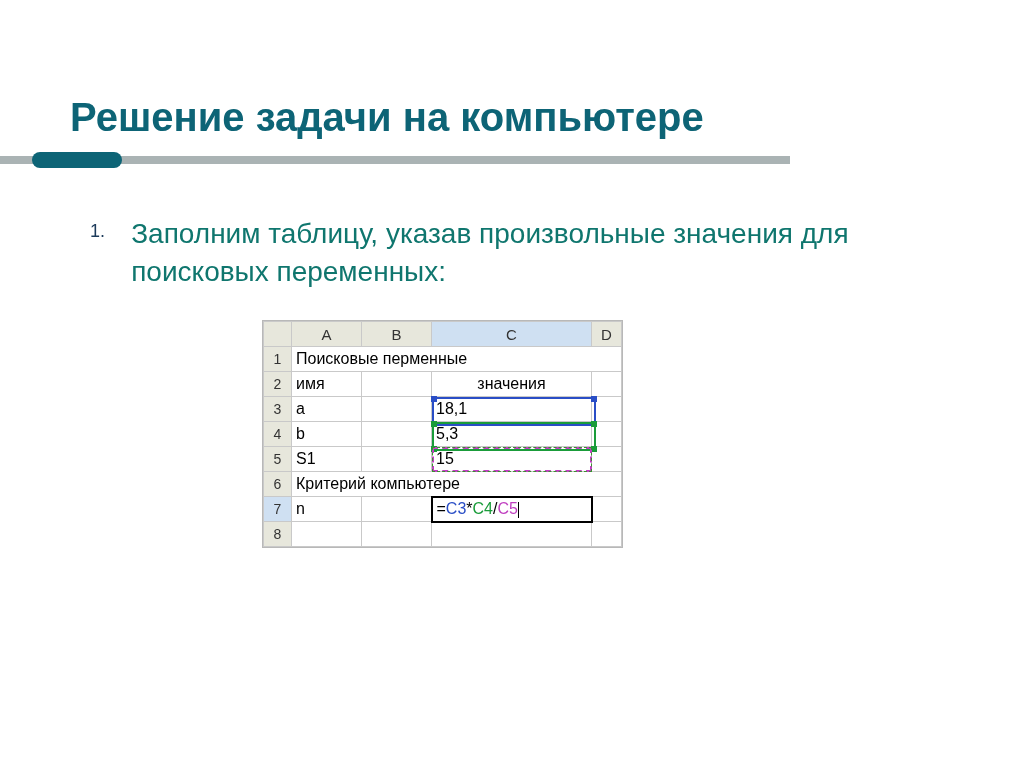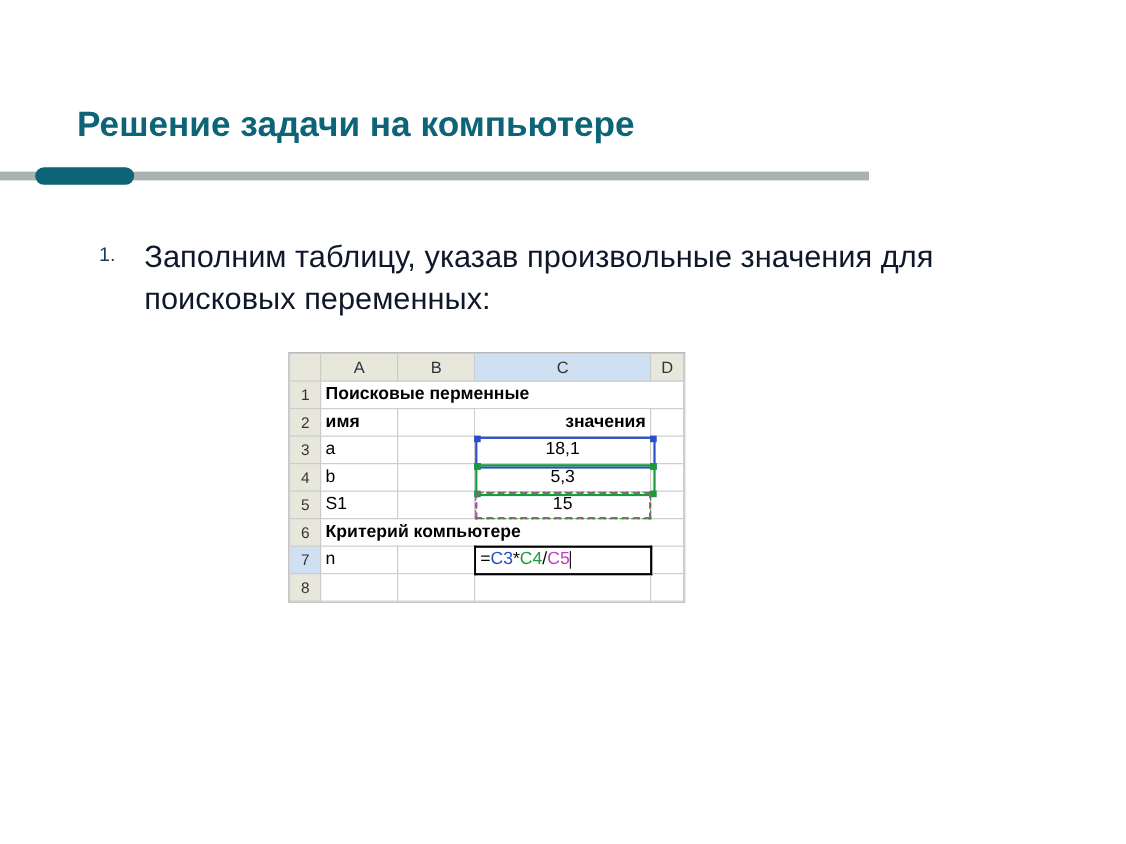--- a/index.html
+++ b/index.html
@@ -14,21 +14,21 @@
   .slide {
     position: relative;
     width: 1024px;
     height: 767px;
     box-sizing: border-box;
   }
   .title {
     position: absolute;
     left: 70px;
     top: 95px;
-    font-size: 32px;
+    font-size: 40px;
     font-weight: bold;
     color: #0d6476;
   }
   .underline-wrap {
     position: absolute;
     left: 0;
     top: 152px;
     height: 16px;
     width: 1024px;
   }
@@ -60,21 +60,21 @@
     align-items: flex-start;
   }
   .num {
     font-size: 18px;
     color: #1c3a5a;
     width: 55px;
     padding-top: 6px;
   }
   .text {
     font-size: 28px;
-    color: #0f172a;
+    color: #0f766e;
     line-height: 1.35;
   }
 
   
   .sheet {
     position: absolute;
     left: 262px;
     top: 320px;
     font-family: Arial, sans-serif;
     font-size: 16px;
@@ -108,23 +108,23 @@
   }
   .sheet th.corner {
     width: 28px;
     background: #e7e7dc;
   }
   .sheet th.colA { width: 70px; }
   .sheet th.colB { width: 70px; }
   .sheet th.colC { width: 160px; background: #cfe0f2; }
   .sheet th.colD { width: 30px; }
   .col-a { text-align: left; }
-  .col-c { text-align: center; position: relative; }
-  .col-c.leftish { text-align: right; }
-  .bold { font-weight: bold; }
+  .col-c { text-align: left; position: relative; }
+  .col-c.leftish { text-align: center; }
+  .bold { font-weight: normal; }
   .row7hdr { background: #cfe0f2 !important; }
 
   
   .blue-box {
     position: absolute;
     border: 2px solid #2a4ec6;
     pointer-events: none;
   }
   .blue-handle {
     position: absolute;

